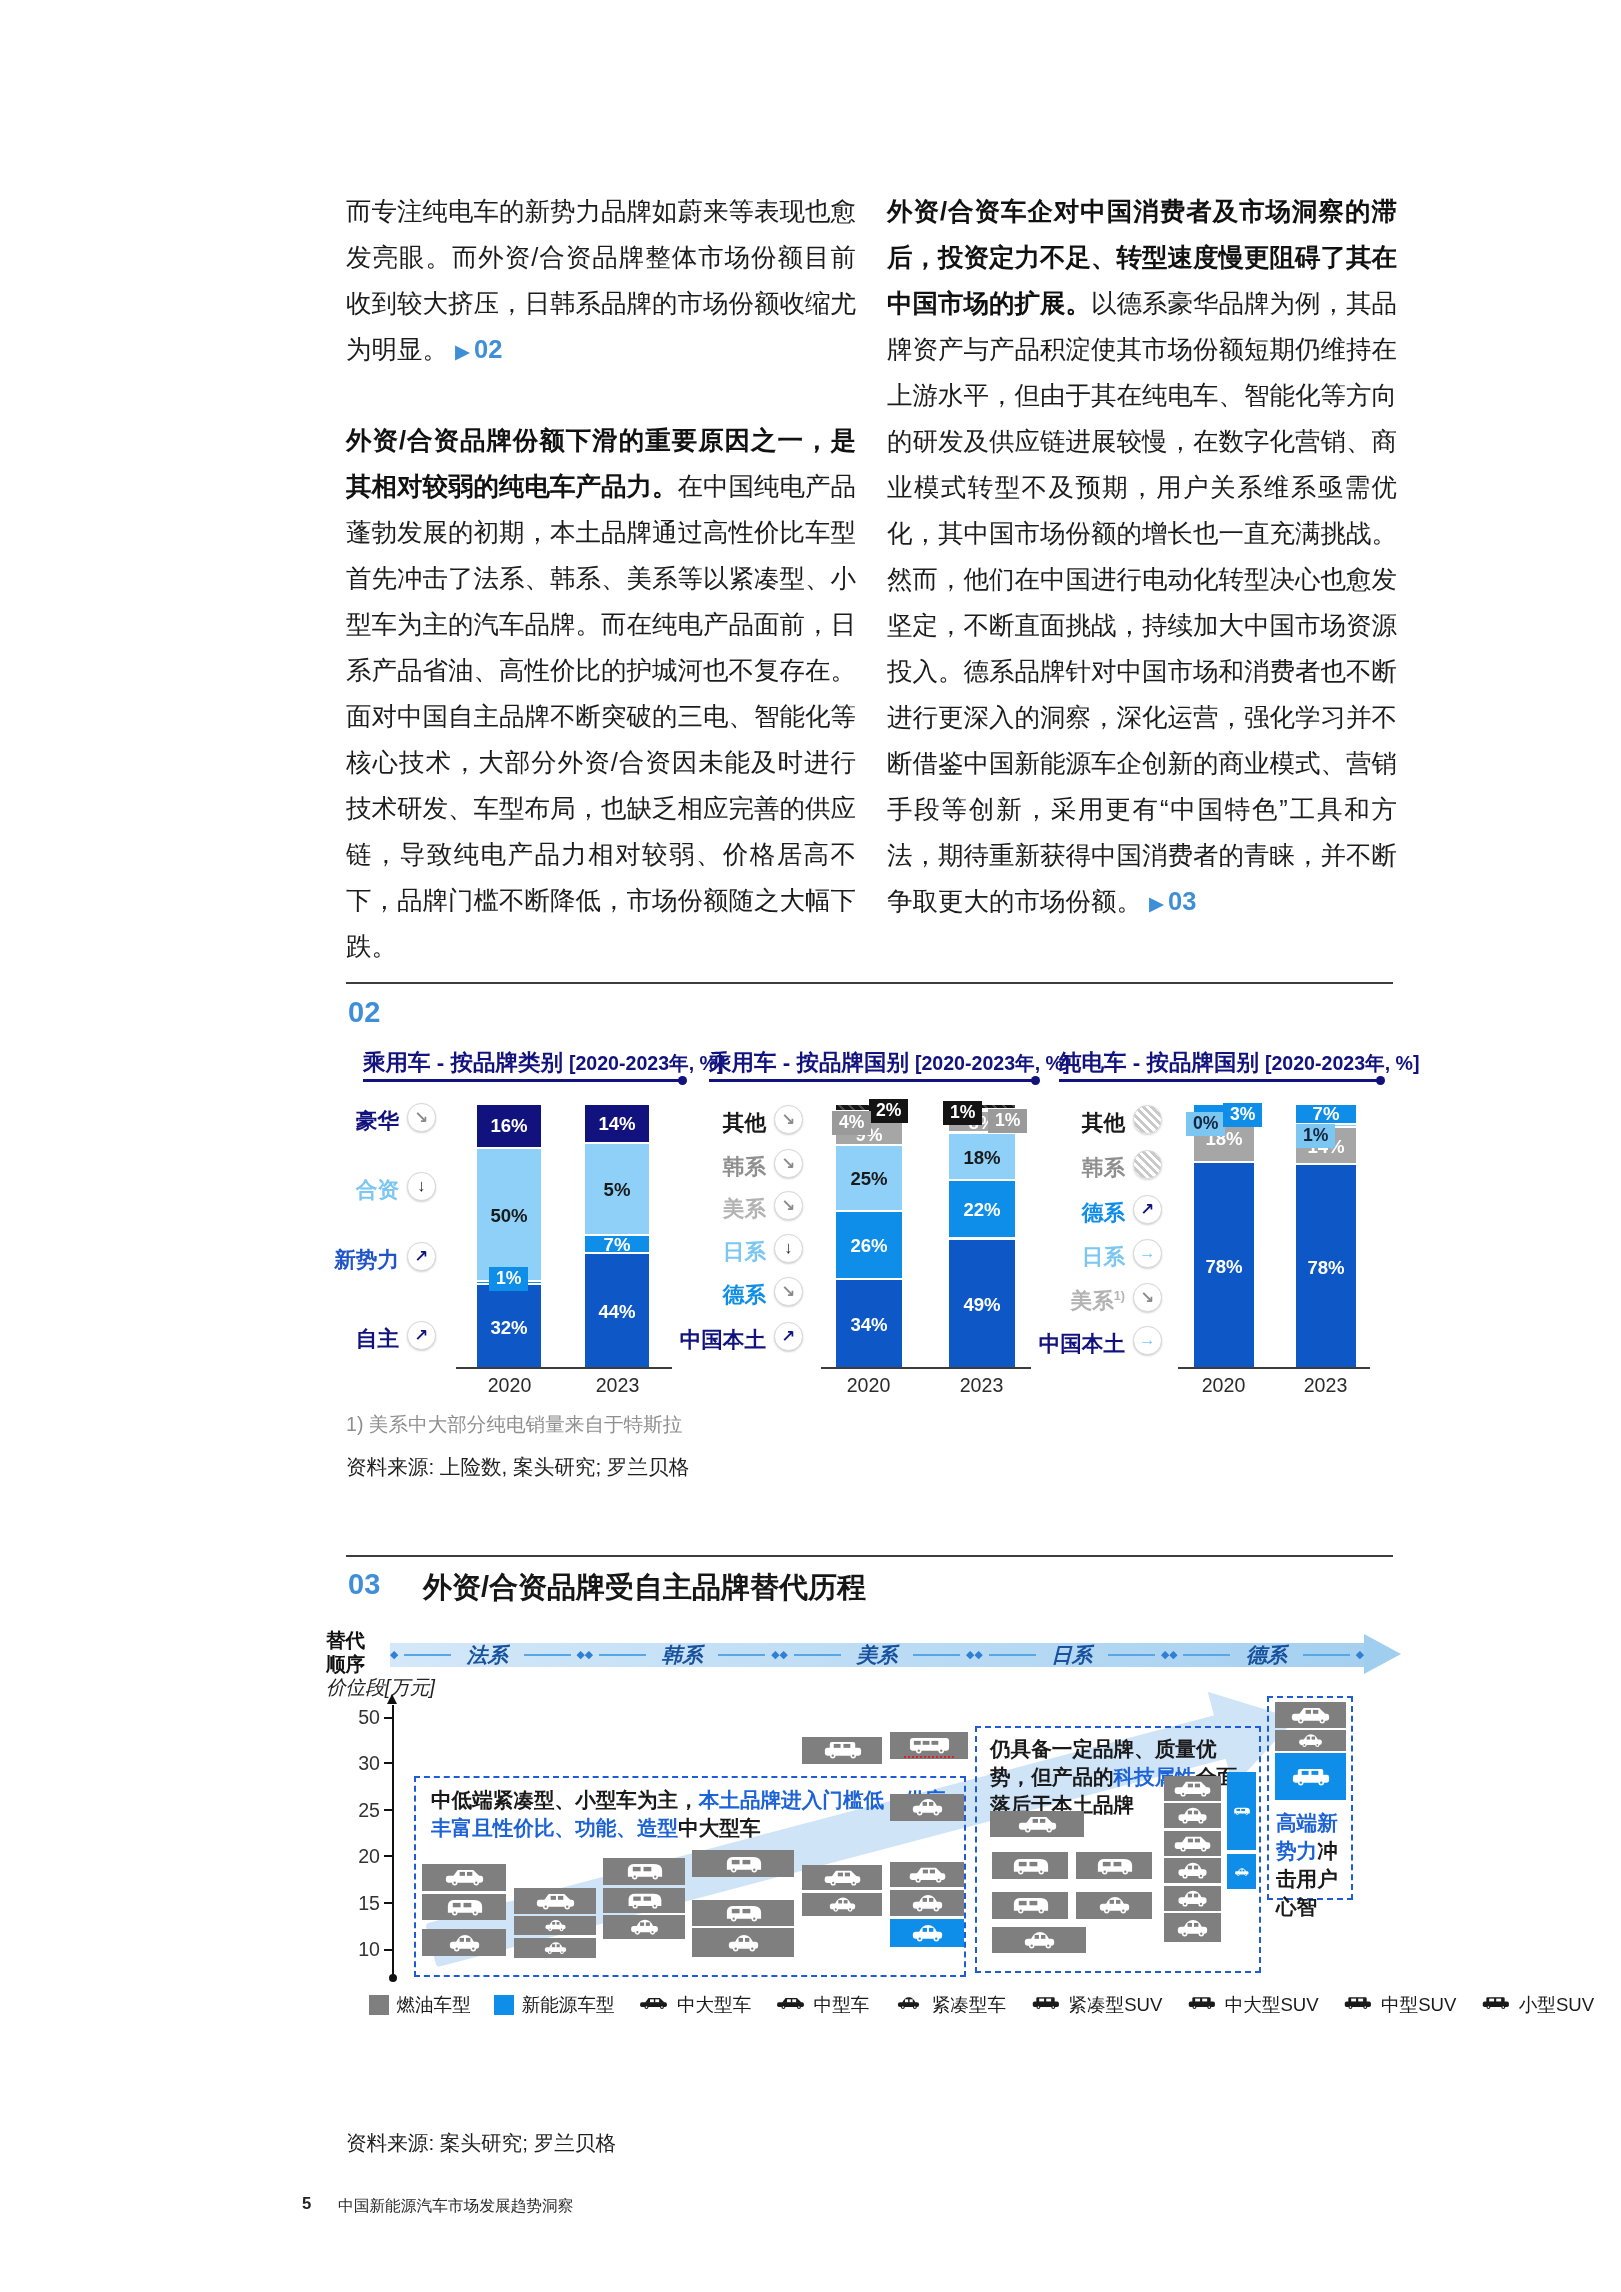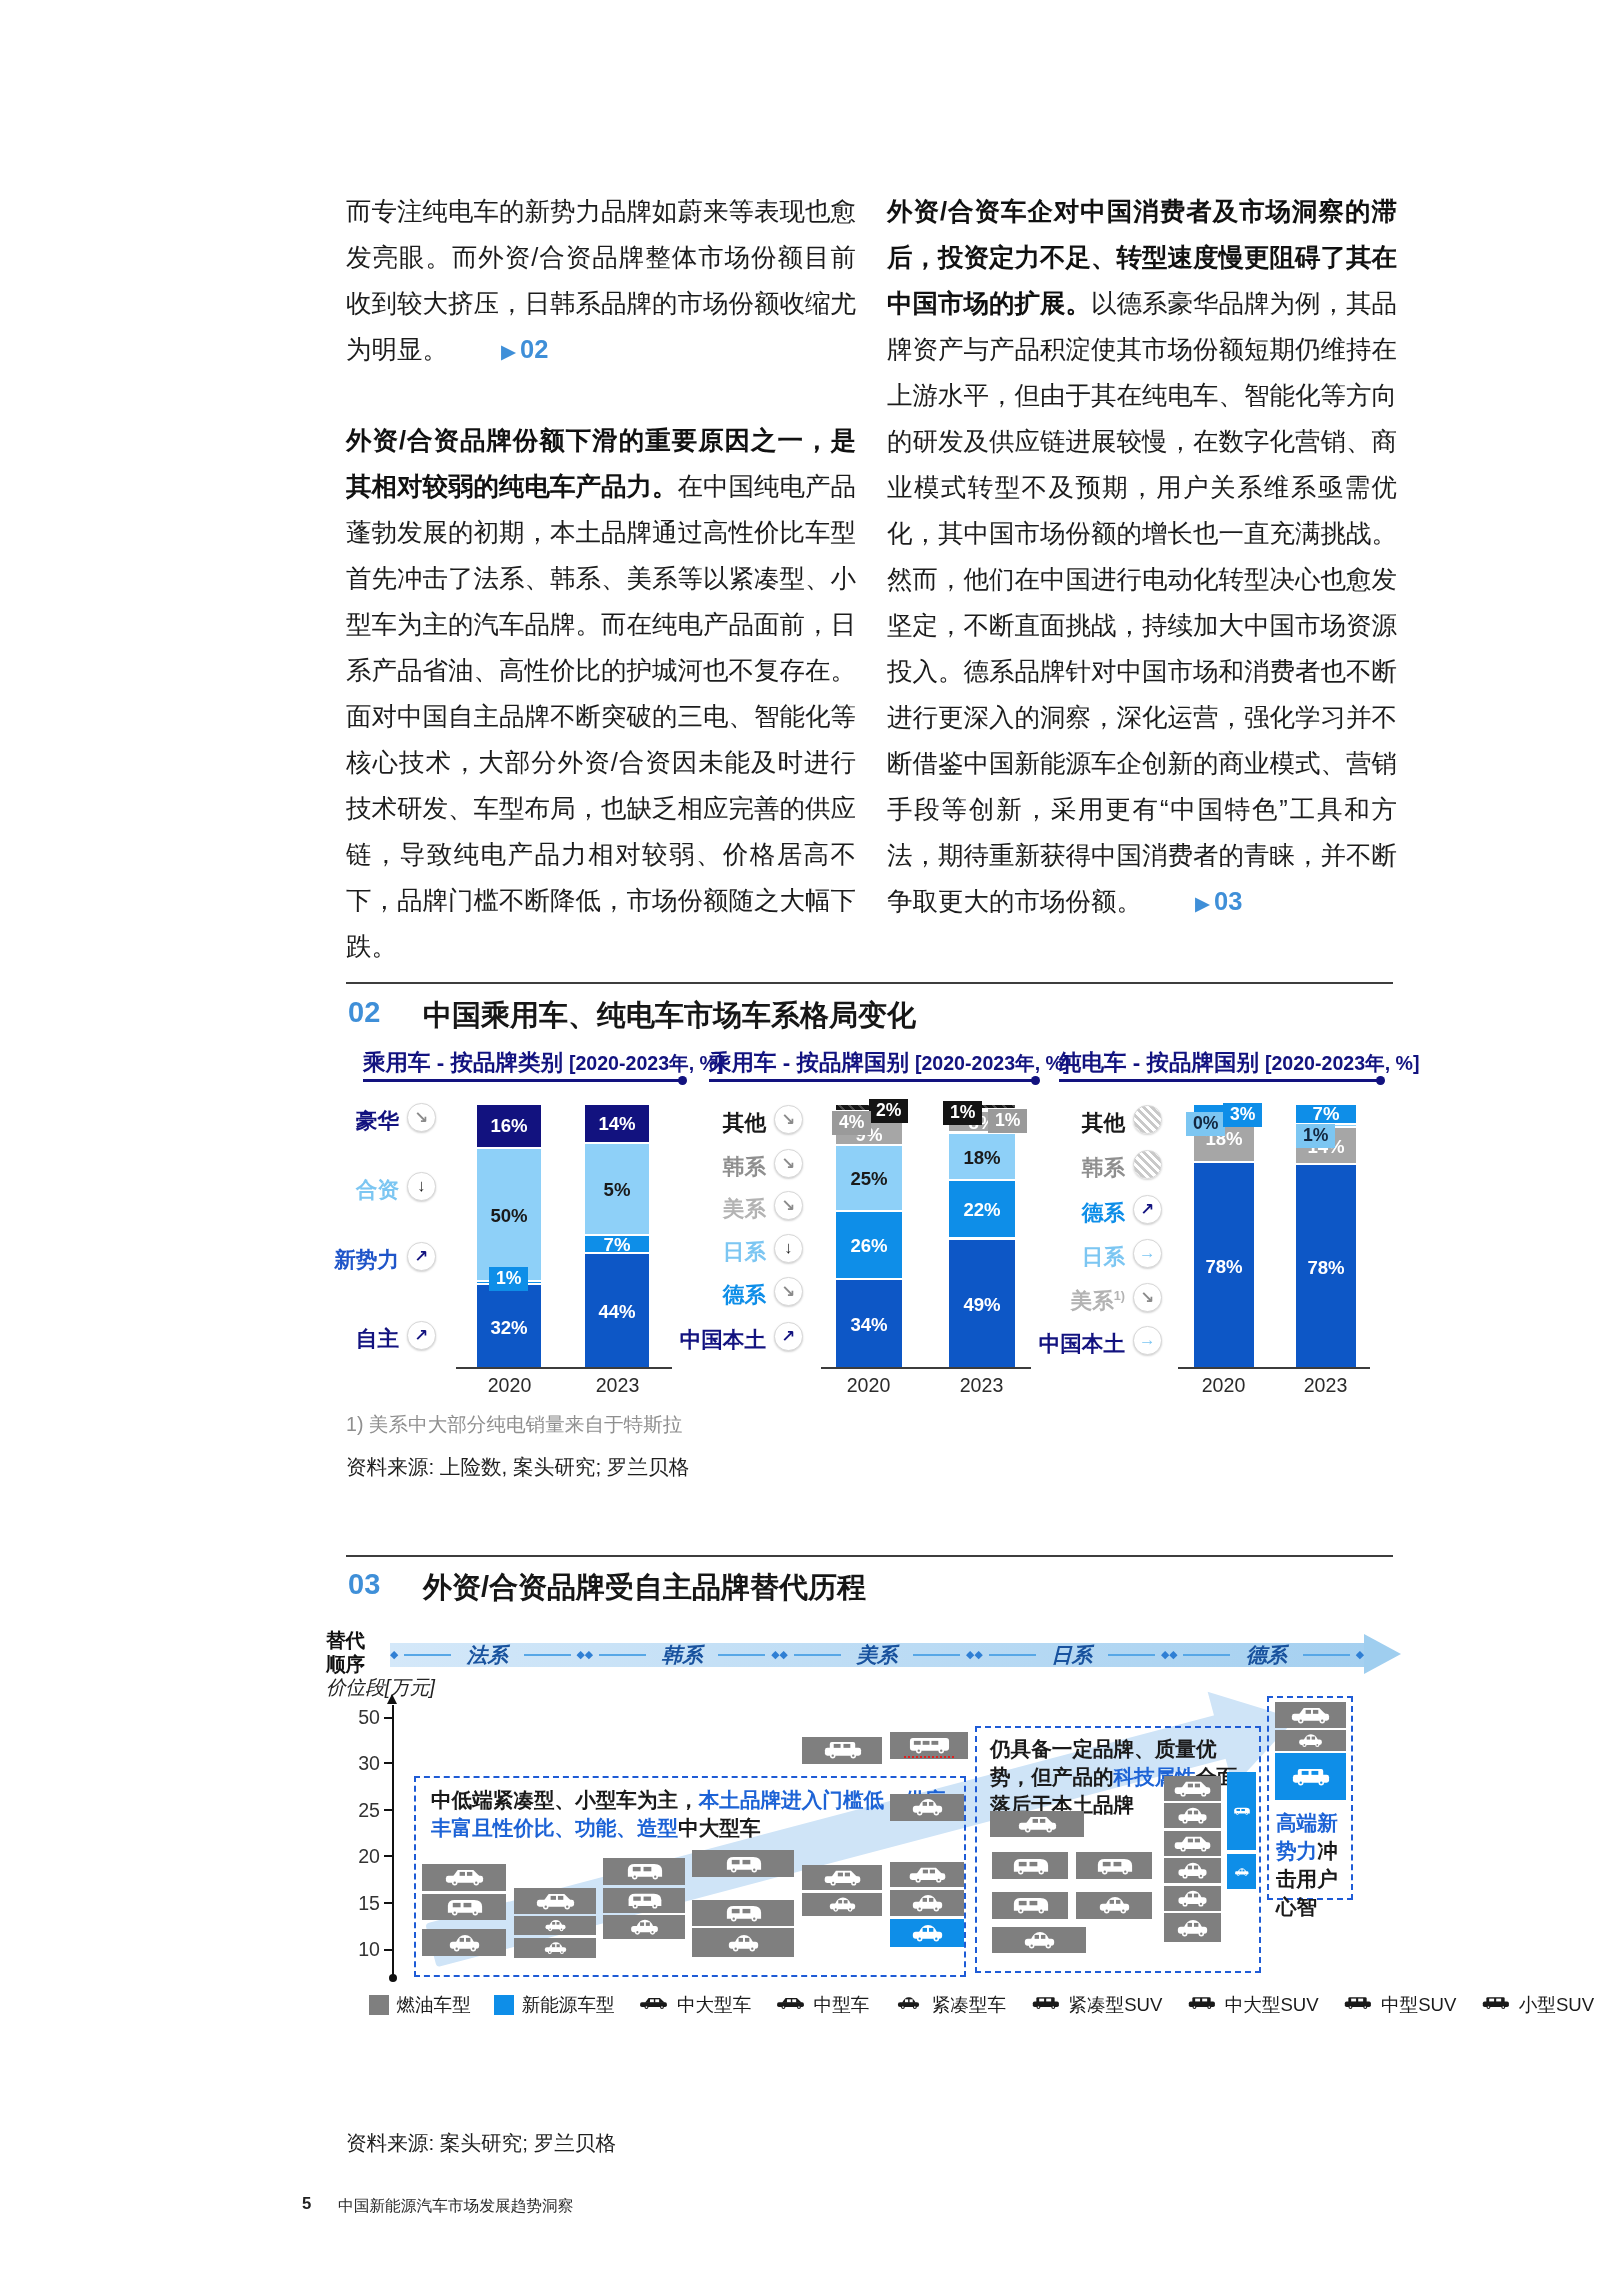--- a/index.html
+++ b/index.html
@@ -2,21 +2,21 @@
 <html><head>
 <meta charset="utf-8">
 <style>
   html,body{margin:0;padding:0;background:#e8e8e8;}
   #page{position:relative;width:1621px;height:2293px;background:#ffffff;margin:0 auto;
         font-family:"Liberation Sans","DejaVu Sans",sans-serif;color:#1a1a1a;overflow:hidden;}
   
   .col{position:absolute;width:510px;font-size:25.5px;line-height:46px;text-align:justify;color:#1c1c1c;}
   .col p{margin:0 0 43px 0;}
   .col b{font-weight:700;color:#111;}
-  .figref{color:#3f8fd8;font-weight:700;white-space:nowrap;margin-left:46px;}
+  .figref{color:#3f8fd8;font-weight:700;white-space:nowrap;}
   .figref .tri{font-size:19.6px;margin-right:3.9px;}
   
   .rule{position:absolute;height:2px;background:#3d3d3d;}
   .fignum{position:absolute;font-size:29px;font-weight:700;color:#3f8fd8;}
   .figtitle{position:absolute;font-size:29px;font-weight:700;color:#161616;}
   
   .sub{position:absolute;font-size:22.5px;font-weight:700;color:#12127f;white-space:nowrap;}
   .sub .sp{font-size:19.6px;font-weight:700;margin-left:5.9px;}
   .subline{position:absolute;height:2.9px;background:#12127f;}
   .subline::after{content:"";position:absolute;right:-2.9px;top:-2.9px;width:8.8px;height:8.8px;border-radius:50%;background:#12127f;}
@@ -86,21 +86,20 @@
 
   <section class="col" style="left:887px;top:188px;">
     <p>
       <b>外资/合资车企对中国消费者及市场洞察的滞后，投资定力不足、转型速度慢更阻碍了其在中国市场的扩展。</b><span>以德系豪华品牌为例，其品牌资产与产品积淀使其市场份额短期仍维持在上游水平，但由于其在纯电车、智能化等方向的研发及供应链进展较慢，在数字化营销、商业模式转型不及预期，用户关系维系亟需优化，其中国市场份额的增长也一直充满挑战。然而，他们在中国进行电动化转型决心也愈发坚定，不断直面挑战，持续加大中国市场资源投入。德系品牌针对中国市场和消费者也不断进行更深入的洞察，深化运营，强化学习并不断借鉴中国新能源车企创新的商业模式、营销手段等创新，采用更有“中国特色”工具和方法，期待重新获得中国消费者的青睐，并不断争取更大的市场份额。</span>
       <span class="figref"><span class="tri">▶</span><span>03</span></span>
     </p>
   </section>
 
   <div class="rule" style="left:346px;top:982px;width:1047px;"></div>
   <div class="fignum" style="left:348px;top:996px;">02</div>
-  <div class="figtitle" style="left:423px;top:996px;">中国乘用车、纯电车市场车系格局变化</div>
 
   <div class="sub" style="left:363px;top:1047px;"><span>乘用车 - 按品牌类别</span><span class="sp">[2020-2023年, %]</span></div>
   <div class="subline" style="left:363px;top:1079px;width:321px;"></div>
 
   <div class="sub" style="left:709px;top:1047px;"><span>乘用车 - 按品牌国别</span><span class="sp">[2020-2023年, %]</span></div>
   <div class="subline" style="left:709px;top:1079px;width:328px;"></div>
 
   <div class="sub" style="left:1059px;top:1047px;"><span>纯电车 - 按品牌国别</span><span class="sp">[2020-2023年, %]</span></div>
   <div class="subline" style="left:1059px;top:1079px;width:323px;"></div>
 

